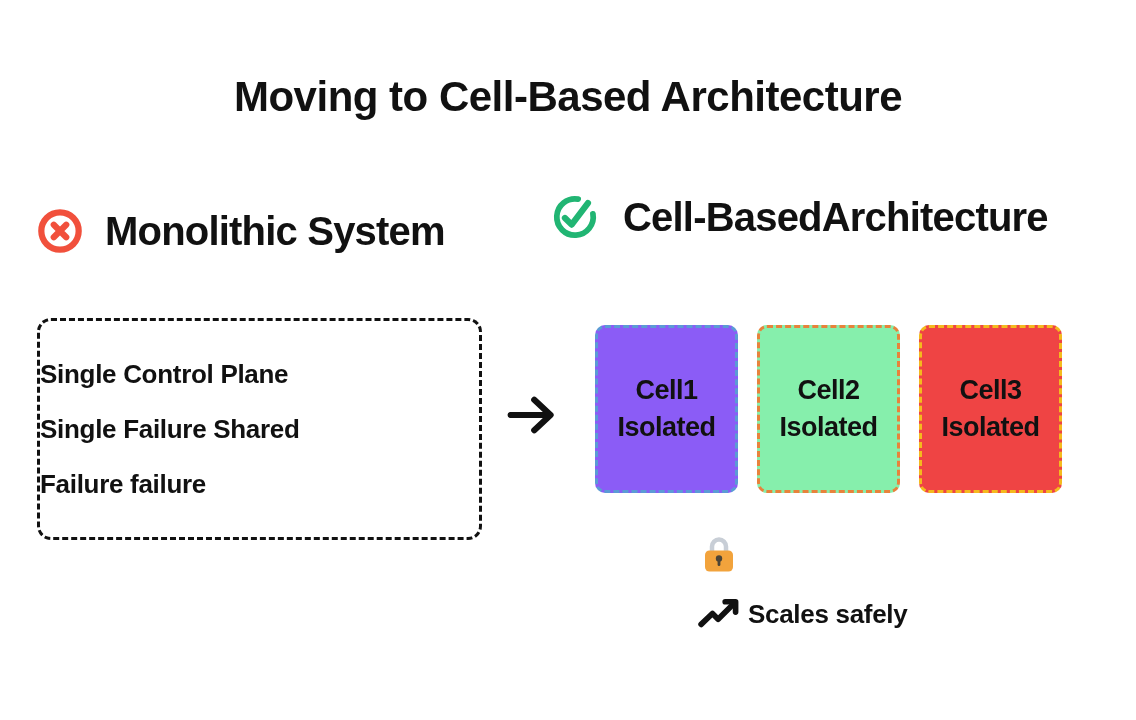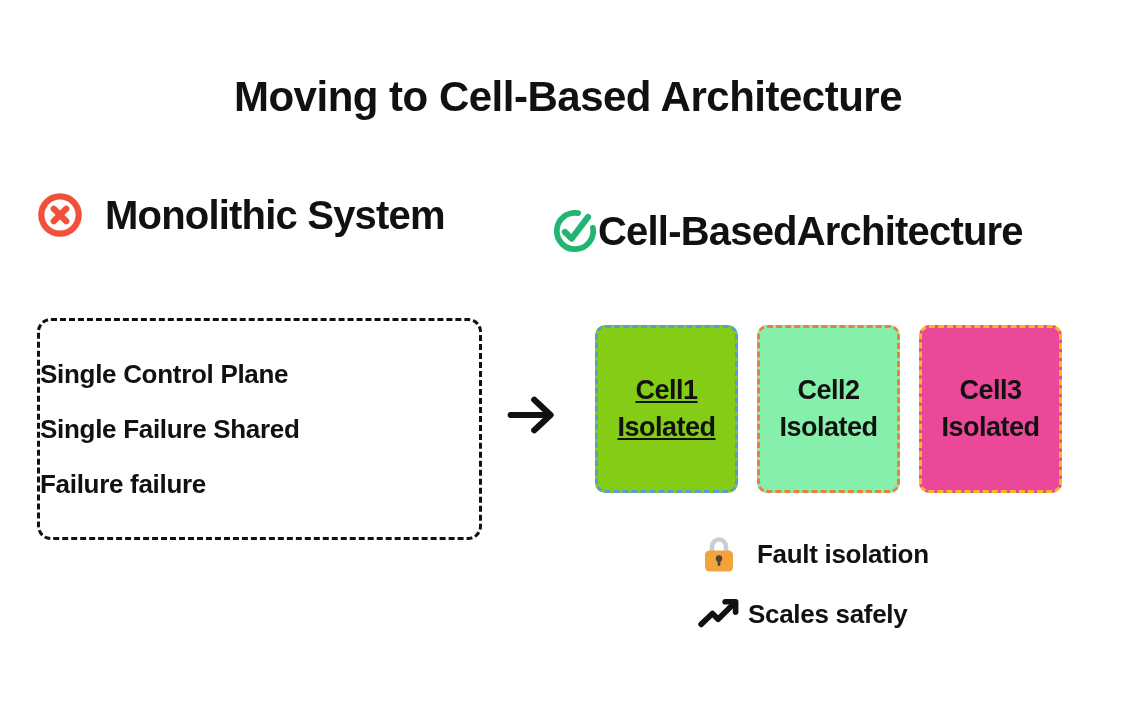--- a/index.html
+++ b/index.html
@@ -10,22 +10,22 @@
   }
   .canvas { position:relative; width:1136px; height:644px; background:#ffffff; overflow:hidden; }
 
   .title {
     position:absolute; top:72px; left:0; width:100%;
     text-align:center; font-size:42px; font-weight:700;
     letter-spacing:-0.5px; line-height:50px;
   }
 
   .heading { position:absolute; display:flex; align-items:center; }
-  .heading-mono { left:37px; top:190px; gap:22px; }
-  .heading-cell { left:552px; top:206px; }
+  .heading-mono { left:37px; top:206px; gap:22px; }
+  .heading-cell { left:552px; top:192px; gap:25px; }
   .heading-label { font-size:40px; font-weight:700; letter-spacing:-0.8px; line-height:50px; white-space:nowrap; }
   .icon46 { width:46px; height:46px; display:block; }
 
   .mono-box {
     position:absolute; left:37px; top:318px; width:445px; height:222px;
     box-sizing:border-box; border:3px dashed #111111; border-radius:14px;
     display:flex; flex-direction:column; justify-content:center;
     gap:28px;
   }
   .mono-item { font-size:26px; font-weight:700; letter-spacing:-0.3px; line-height:27px; }
@@ -76,42 +76,41 @@
     <div class="mono-item">Single Failure Shared</div>
     <div class="mono-item">Failure failure</div>
   </div>
 
   <svg class="transform-arrow" viewBox="0 0 48 48">
     <path d="M5 24 H39" fill="none" stroke-width="5.5" stroke-linecap="round" stroke="#111111"></path>
     <path d="M26 10.5 L40.5 24 L26 37.5" fill="none" stroke-width="5.5" stroke-linecap="round" stroke-linejoin="round" stroke="#111111"></path>
   </svg>
 
   <div class="cells">
-    <div class="cell" style="background: #84cc16; border-color: rgb(91, 155, 213); text-decoration: underline;">
+    <div class="cell" style="background: #8b5cf6; border-color: rgb(91, 155, 213);">
       <div class="cell-line">Cell1</div>
       <div class="cell-line">Isolated</div>
     </div>
     <div class="cell" style="background: #86efac; border-color: rgb(232, 130, 59);">
       <div class="cell-line">Cell2</div>
       <div class="cell-line">Isolated</div>
     </div>
-    <div class="cell" style="background: #ec4899; border-color: rgb(244, 186, 30);">
+    <div class="cell" style="background: #ef4444; border-color: rgb(244, 186, 30);">
       <div class="cell-line">Cell3</div>
       <div class="cell-line">Isolated</div>
     </div>
   </div>
 
   <div class="feature feature-0">
     <svg class="icon-lock" viewBox="0 0 40 42">
       <path d="M13 21 V13.5 a7 7 0 0 1 14 0 V21" fill="none" stroke-width="4.5" stroke="#C8CED6"></path>
       <rect x="6" y="17.5" width="28" height="21" rx="4.5" fill="#F2A33C"></rect>
       <circle cx="20" cy="25.5" r="3.2" fill="#4C4436"></circle>
       <rect x="18.6" y="26.5" width="2.8" height="6.5" rx="1.3" fill="#4C4436"></rect>
     </svg>
-    <span class="feature-label">Fault isolation</span>
   </div>
 
   <div class="feature feature-1">
     <svg class="icon-trend" viewBox="0 0 50 36">
       <path d="M5 29 L17 17.5 L23 23.5 L40 6.5" fill="none" stroke-width="6" stroke-linecap="round" stroke-linejoin="round" stroke="#111111"></path>
       <path d="M30.5 5 H41.5 V16" fill="none" stroke-width="6" stroke-linecap="round" stroke-linejoin="round" stroke="#111111"></path>
     </svg>
     <span class="feature-label">Scales safely</span>
   </div>
 

